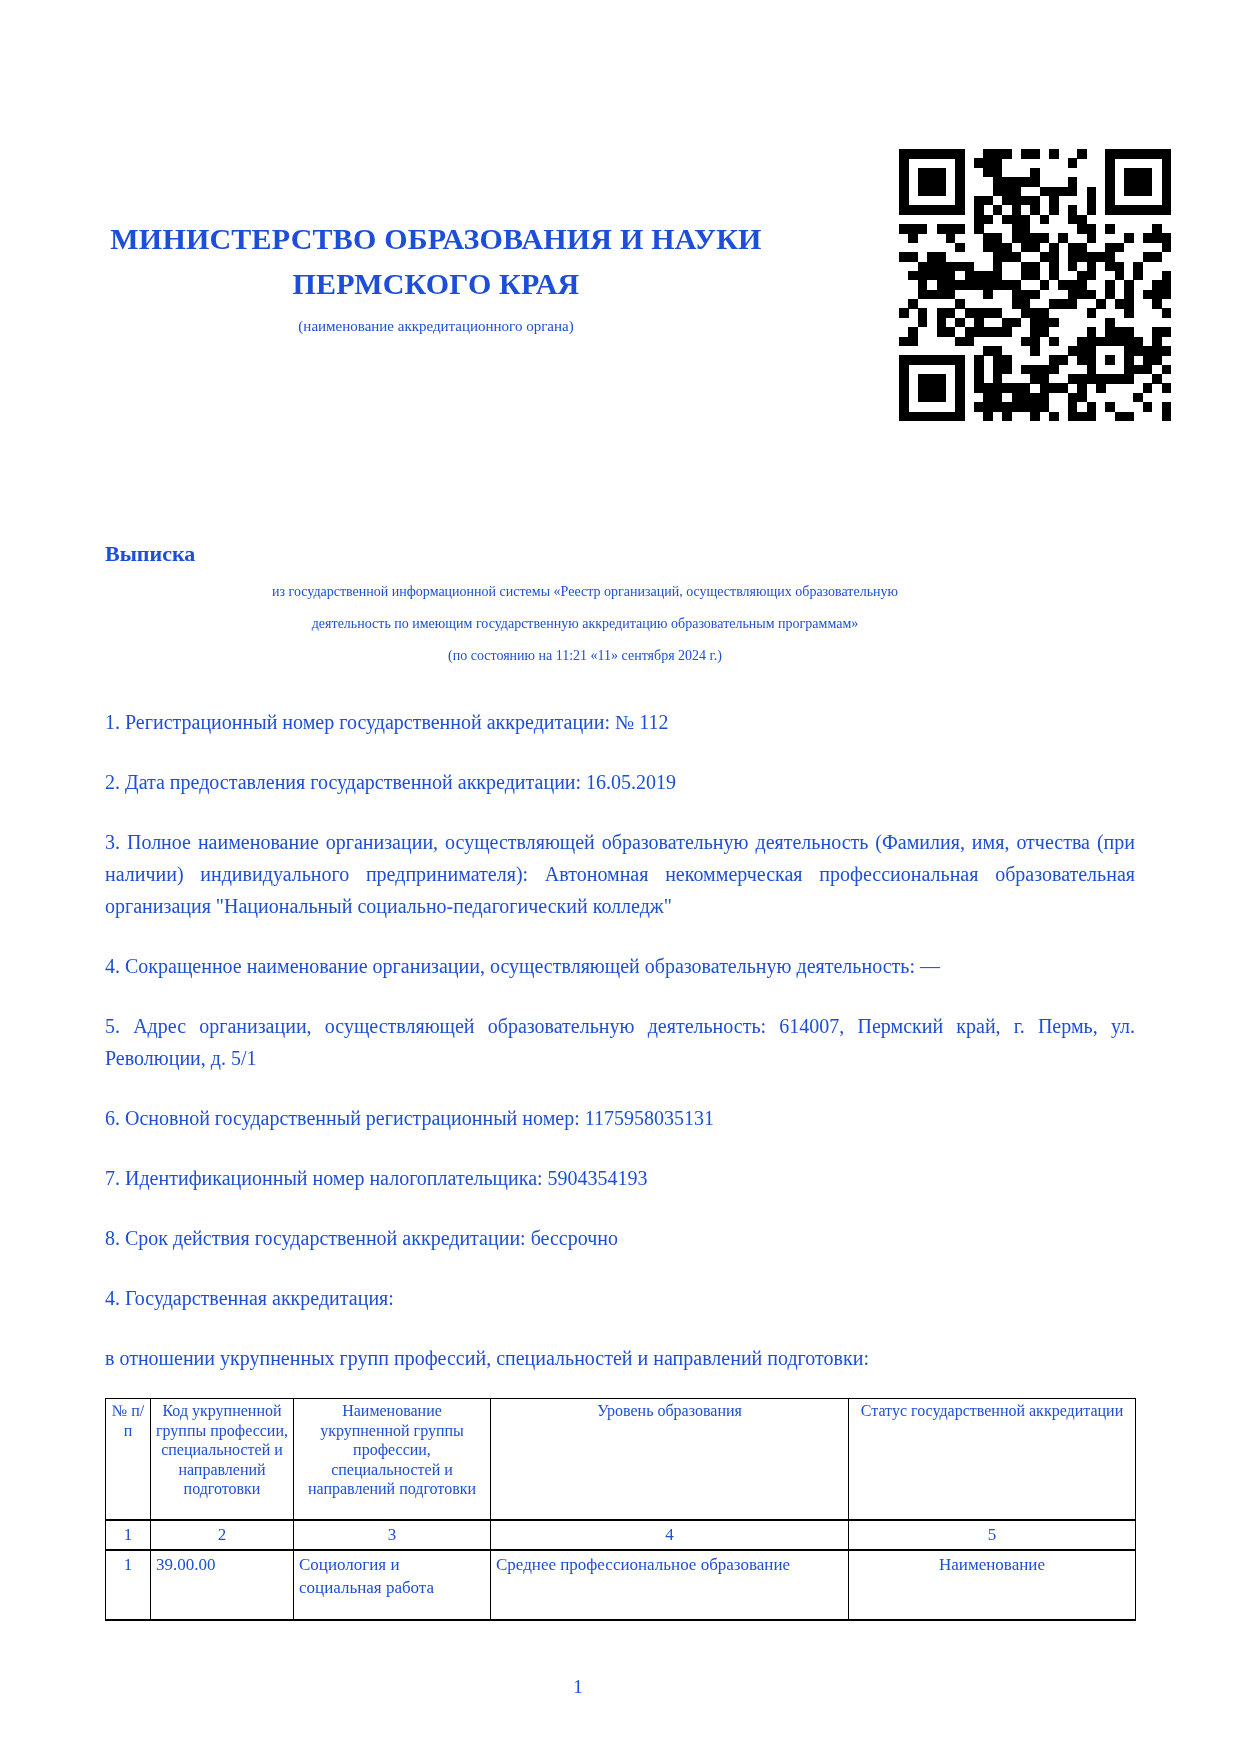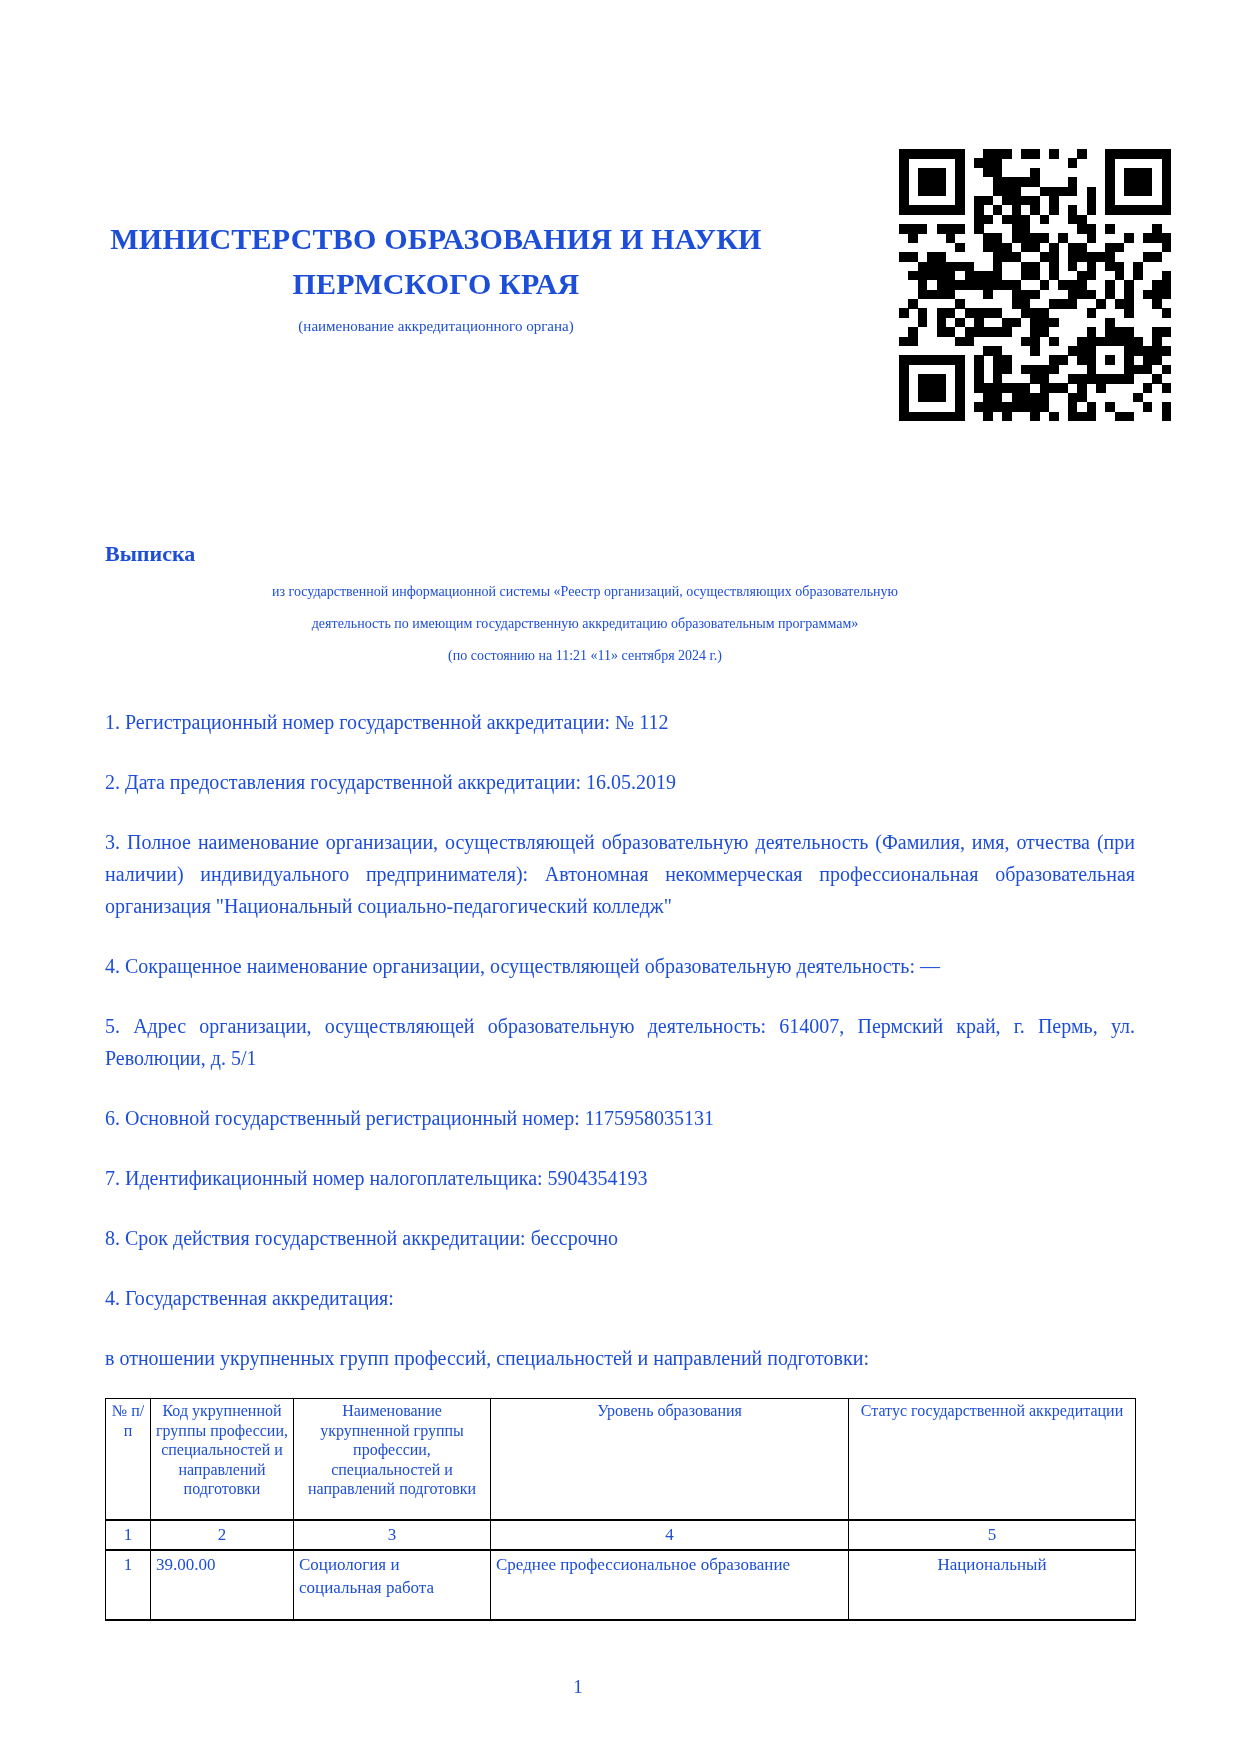--- a/index.html
+++ b/index.html
@@ -535,20 +535,20 @@
         <td>2</td>
         <td>3</td>
         <td>4</td>
         <td>5</td>
       </tr>
       <tr class="data">
         <td class="c">1</td>
         <td>39.00.00</td>
         <td>Социология и социальная работа</td>
         <td>Среднее профессиональное образование</td>
-        <td class="c">Национальный</td>
+        <td class="c">Наименование</td>
       </tr>
     </tbody>
       </table>
   </div>
 
   <div class="page-number">1</div>
 </div>
 
 </body></html>

